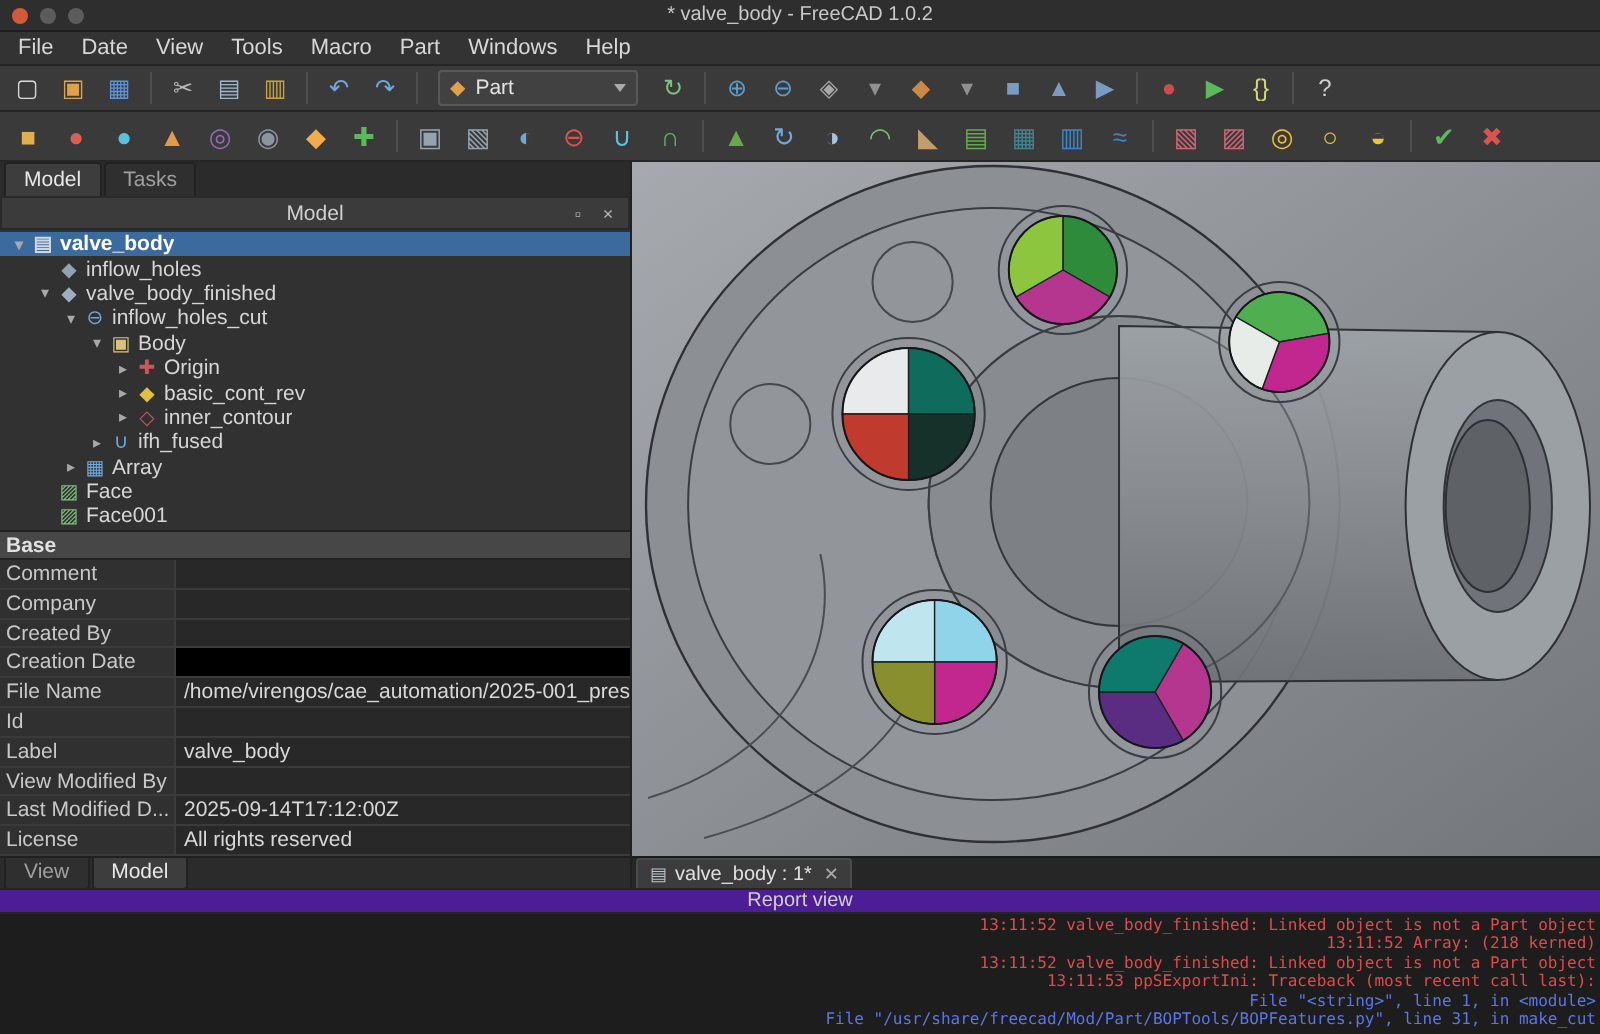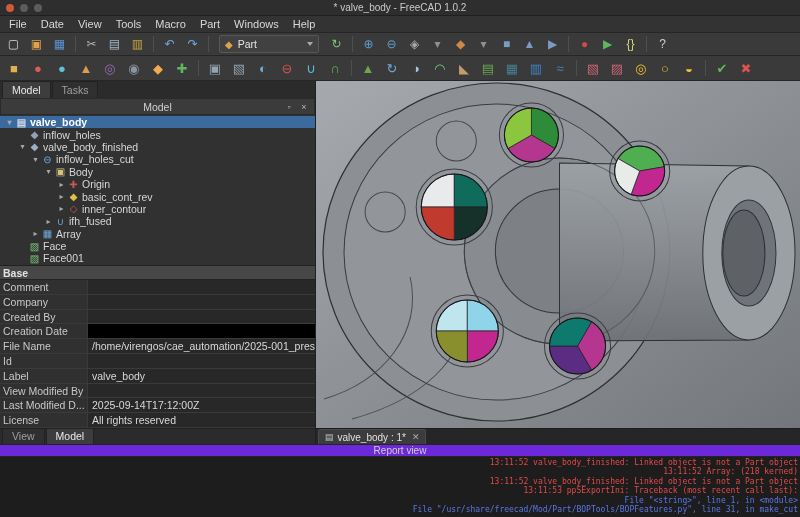--- a/index.html
+++ b/index.html
@@ -88,21 +88,21 @@
   .viewport svg { position: absolute; inset: 0; width: 100%; height: 100%; }
   .mdi-strip { height: 16px; flex: 0 0 16px; background: #262626; border-top: 1px solid #1b1b1b;
     display: flex; align-items: center; padding-left: 2px; }
   .mdi-tab { display: flex; align-items: center; gap: 4px; background: #3c3c3c;
     border: 1px solid #4a4a4a; border-bottom: none; padding: 0 6px; height: 15px;
     font-size: 10px; color: #e0e0e0; border-radius: 2px 2px 0 0; }
   .mdi-doc { color: #b8c4ce; font-size: 9px; }
   .mdi-close { color: #aaa; font-size: 9px; margin-left: 2px; }
 
   
-  .report-header { height: 13px; flex: 0 0 13px; background: #6d28d9; border-top: 1px solid #242424;
+  .report-header { height: 13px; flex: 0 0 13px; background: #4c1d95; border-top: 1px solid #242424;
     border-bottom: 1px solid #242424; text-align: center; font-size: 10px; line-height: 12px; color: #cfcfcf; }
   .report { flex: 0 0 60px; height: 60px; background: #1d1d1d; overflow: hidden; padding: 1px 2px; text-align: right; }
   .report-line { font-family: "DejaVu Sans Mono", monospace; font-size: 8px; line-height: 9.4px; white-space: nowrap; }
 </style>
 </head>
 <body>
 
 <div class="window">
 
   <div class="titlebar">

